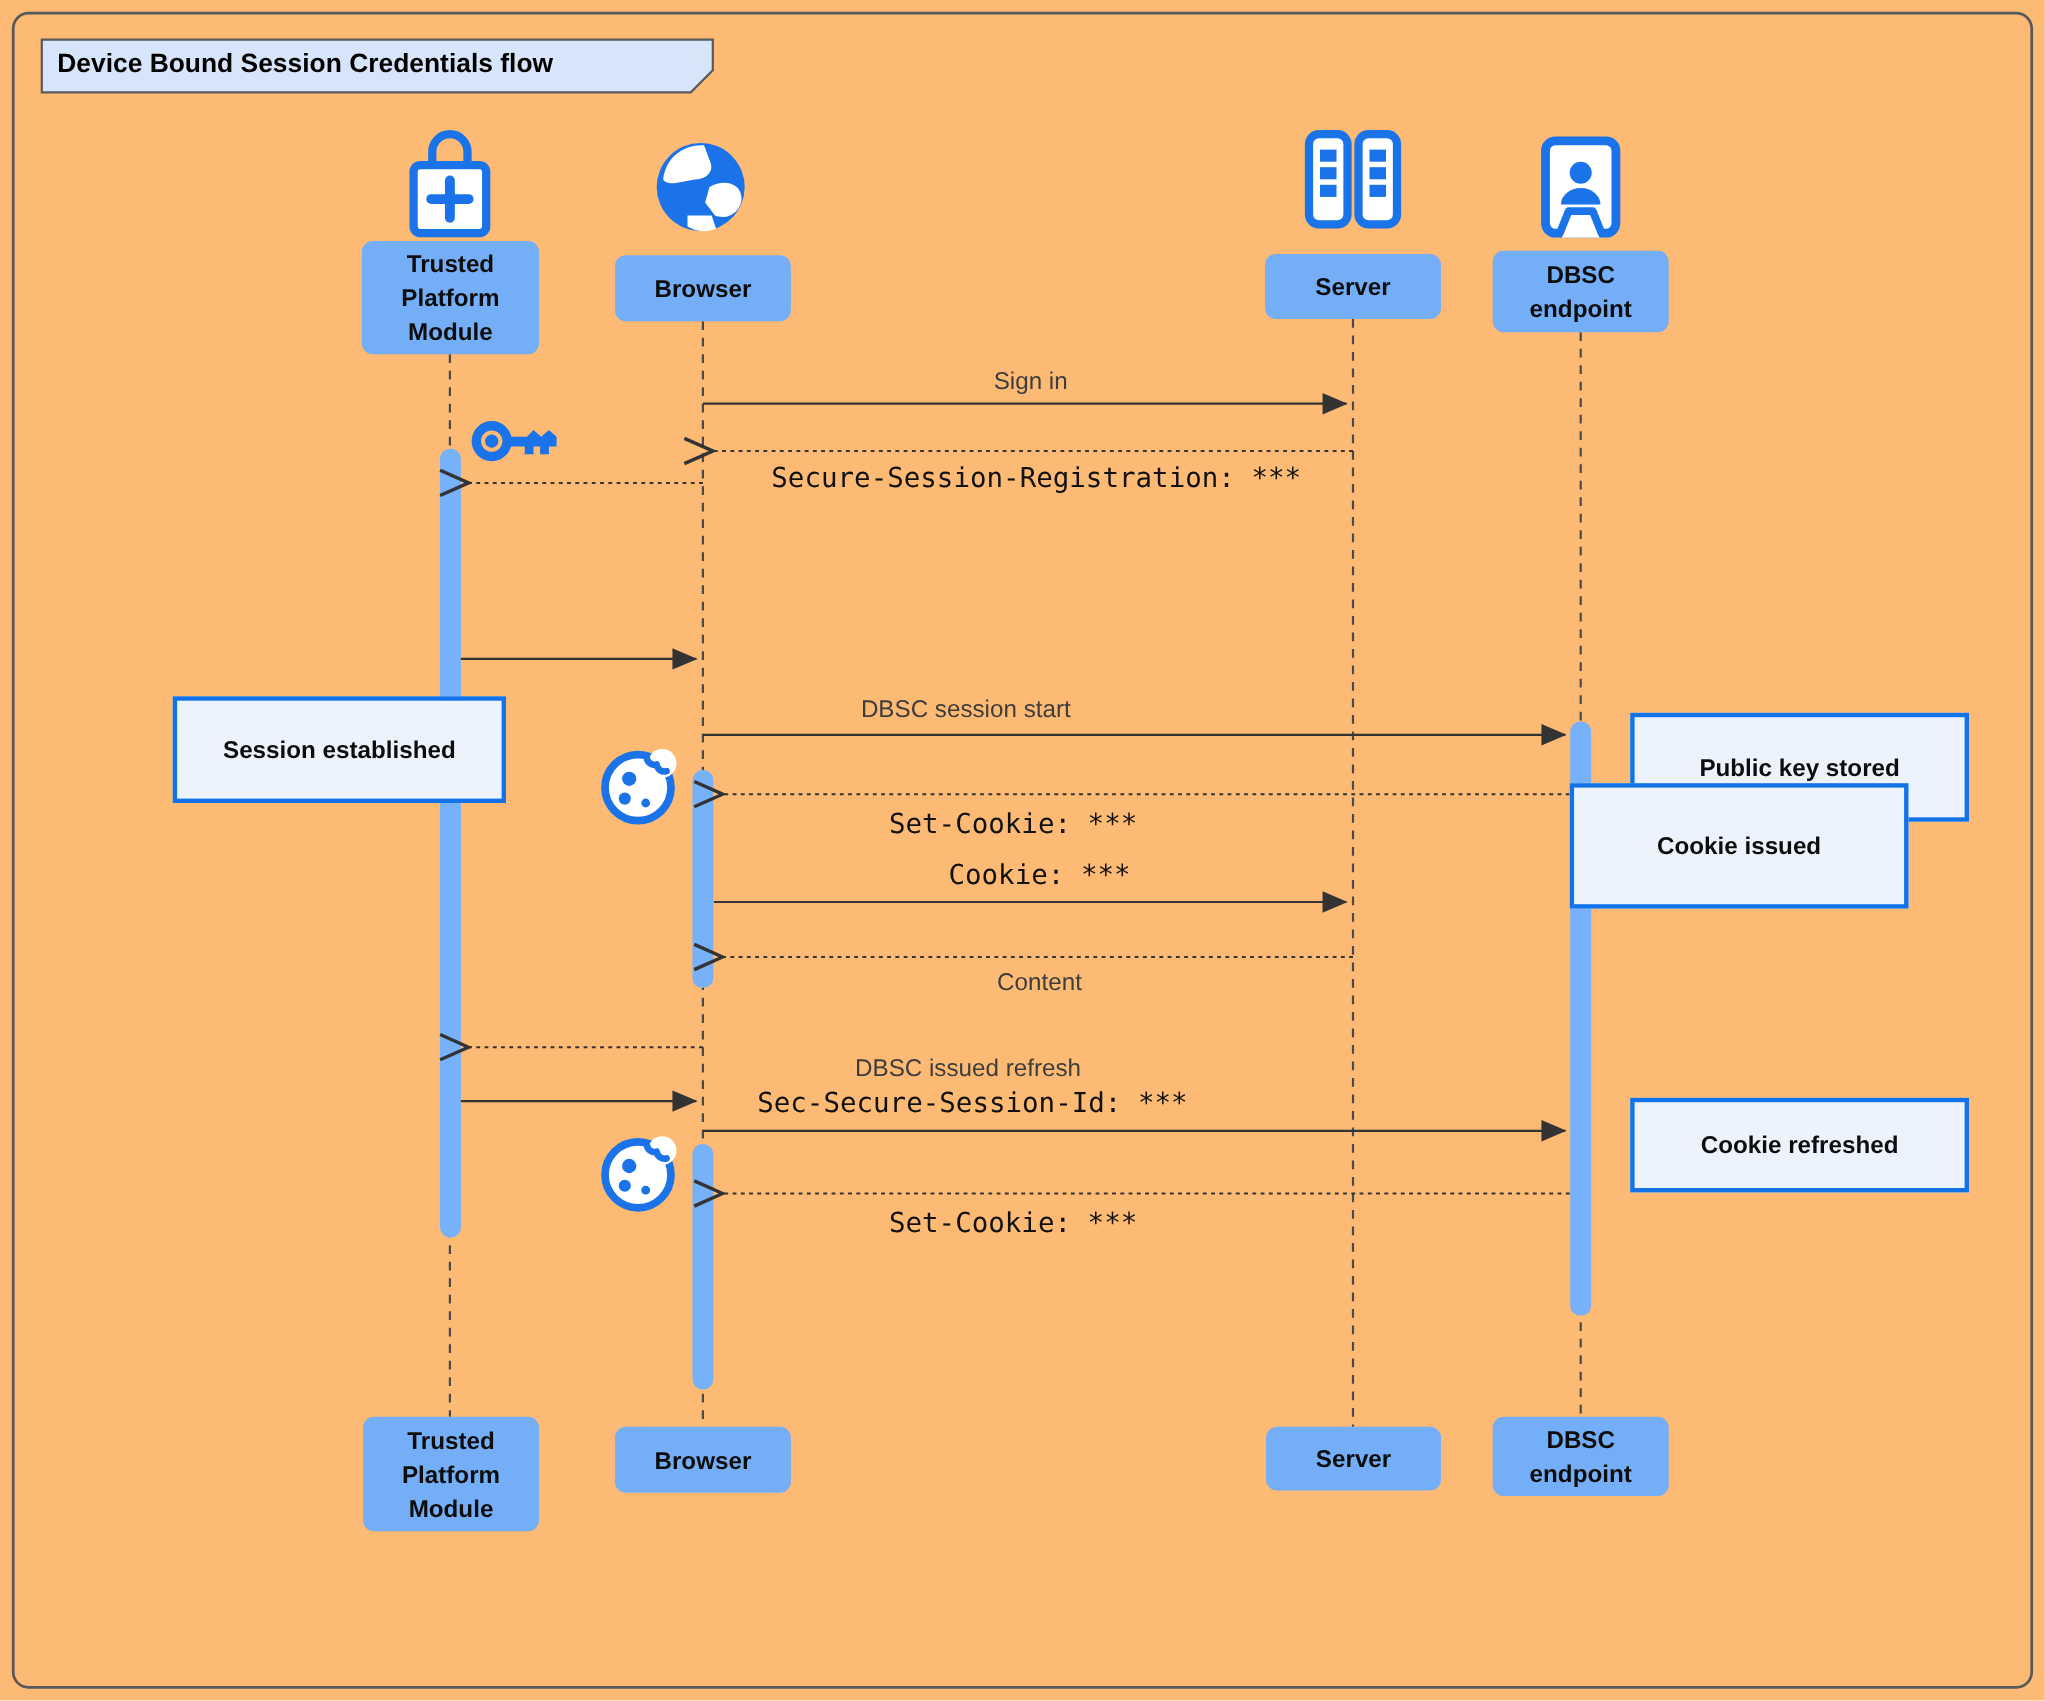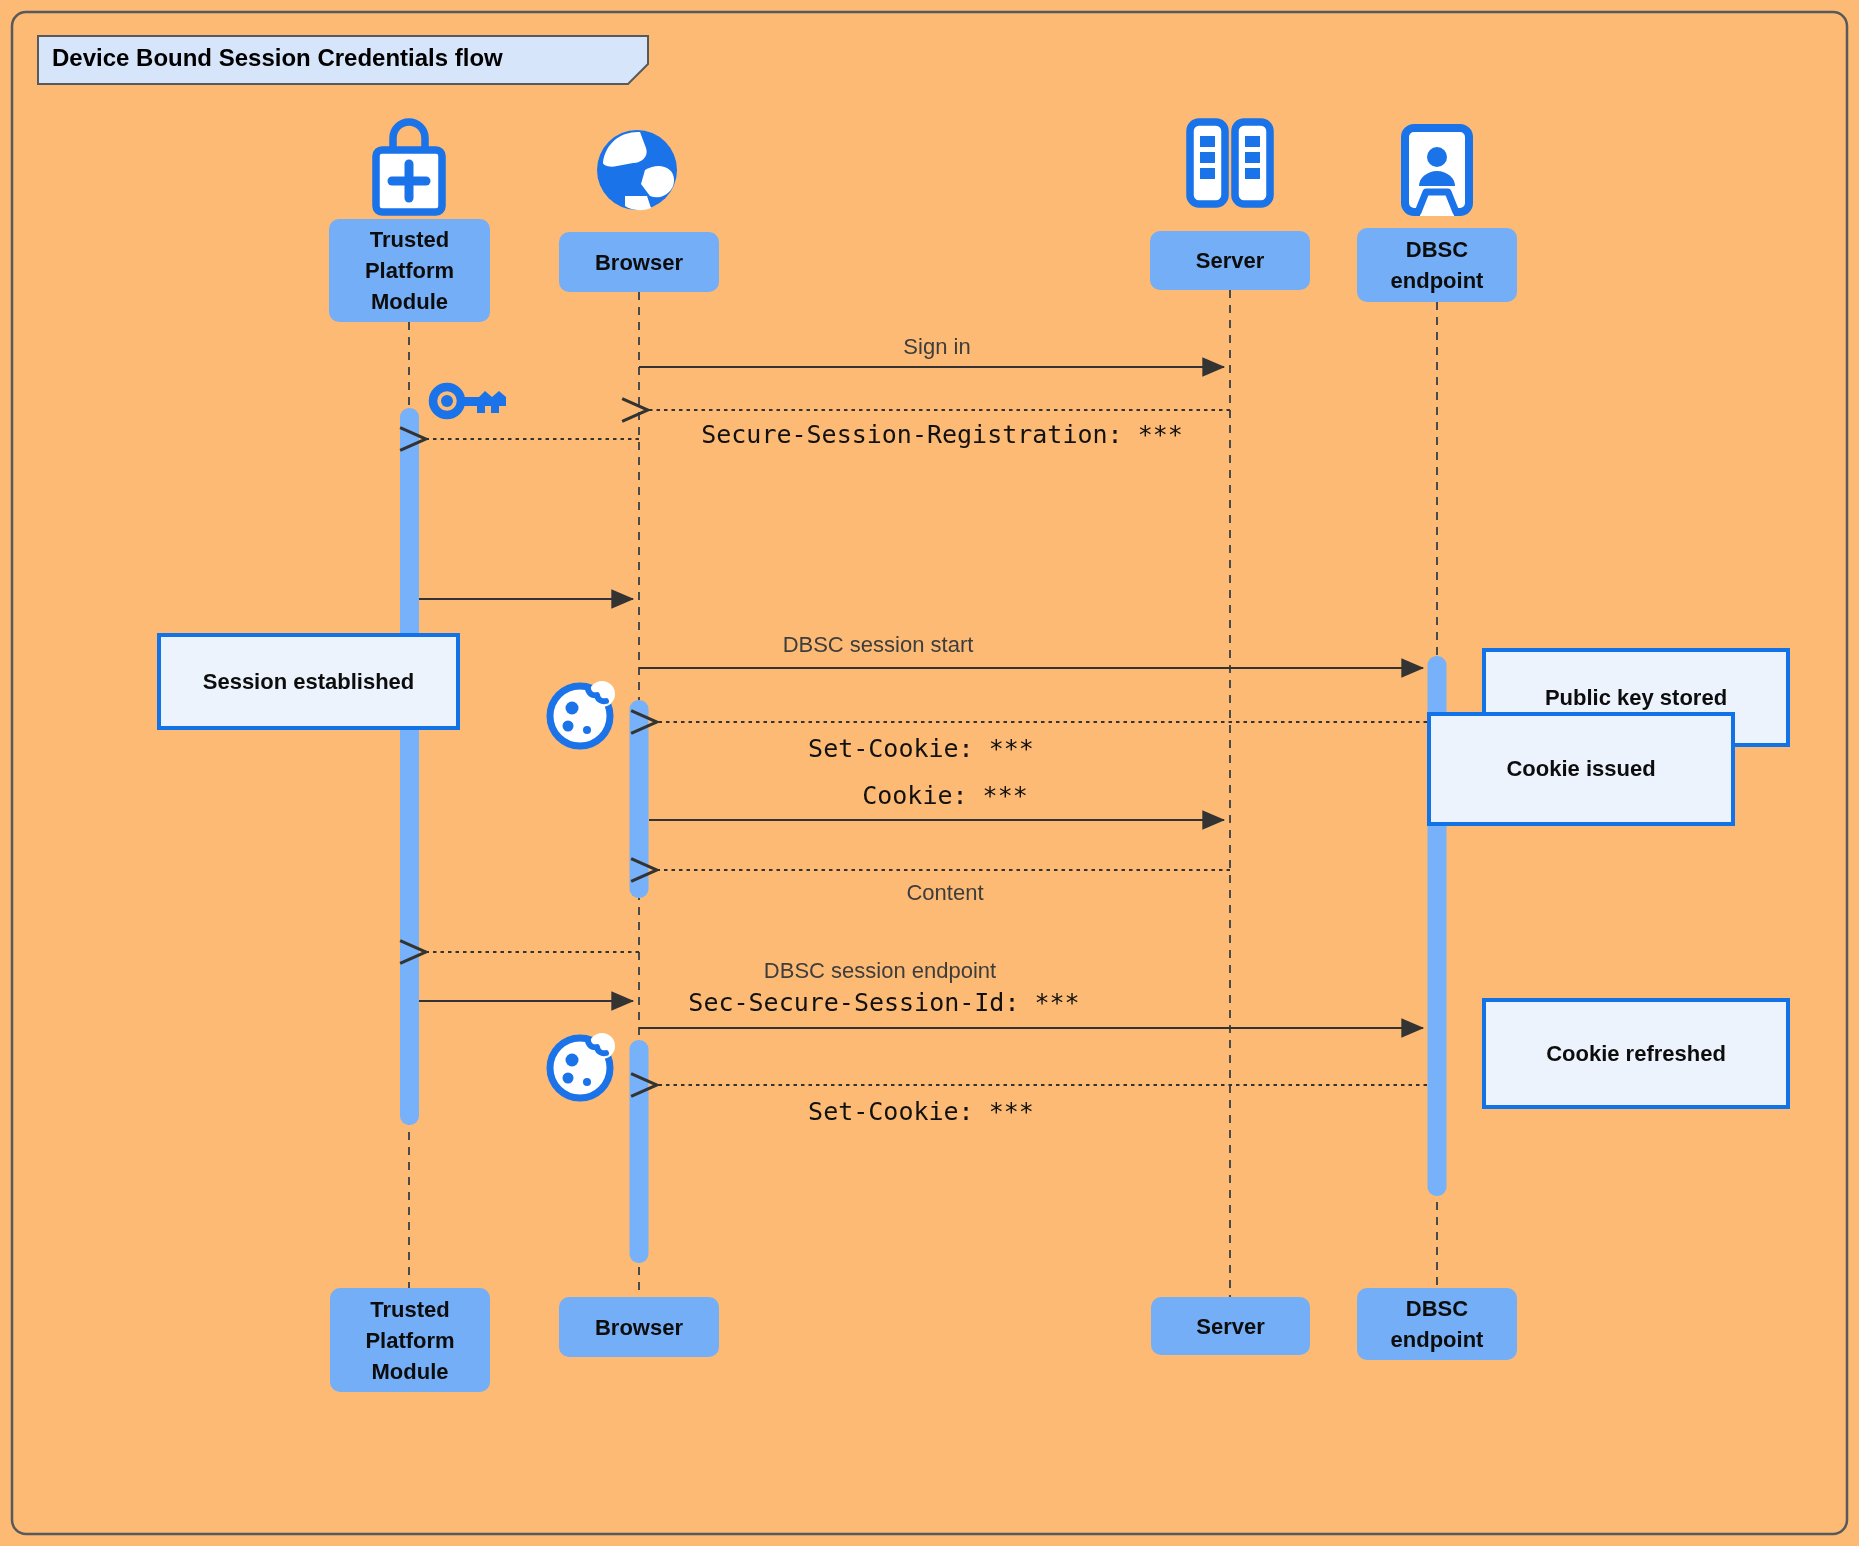--- a/index.html
+++ b/index.html
@@ -155,25 +155,25 @@
   <div class="participant" style="left:1357px;top:228px;width:160px;height:74px;">DBSC endpoint</div>
 
   <div class="participant" style="left:330px;top:1288px;width:160px;height:104px;">Trusted Platform Module</div>
   <div class="participant" style="left:559px;top:1297px;width:160px;height:60px;">Browser</div>
   <div class="participant" style="left:1151px;top:1297px;width:159px;height:58px;">Server</div>
   <div class="participant" style="left:1357px;top:1288px;width:160px;height:72px;">DBSC endpoint</div>
 
   <div class="note" style="left:157px;top:633px;width:303px;height:97px;">Session established</div>
   <div class="note" style="left:1482px;top:600px;width:308px;height:99px;margin-top:48px;">Public key stored</div>
   <div class="note" style="left:1427px;top:712px;width:308px;height:114px;">Cookie issued</div>
-  <div class="note" style="left:1482px;top:998px;width:308px;height:111px;">Cookie refreshed</div>
+  <div class="note" style="left:1482px;top:998px;width:308px;height:86px;">Cookie refreshed</div>
 
   <div class="msg msg-sans" style="left:937px;top:334px;">Sign in</div>
   <div class="msg msg-mono" style="left:942px;top:420px;">Secure-Session-Registration: ***</div>
   <div class="msg msg-sans" style="left:878px;top:632px;">DBSC session start</div>
   <div class="msg msg-mono" style="left:921px;top:734px;">Set-Cookie: ***</div>
   <div class="msg msg-mono" style="left:945px;top:781px;">Cookie: ***</div>
   <div class="msg msg-sans" style="left:945px;top:880px;">Content</div>
-  <div class="msg msg-sans" style="left:880px;top:958px;">DBSC session endpoint</div>
+  <div class="msg msg-sans" style="left:880px;top:958px;">DBSC issued refresh</div>
   <div class="msg msg-mono" style="left:884px;top:988px;">Sec-Secure-Session-Id: ***</div>
   <div class="msg msg-mono" style="left:921px;top:1097px;">Set-Cookie: ***</div>
 
 </div>
 
 </body></html>

